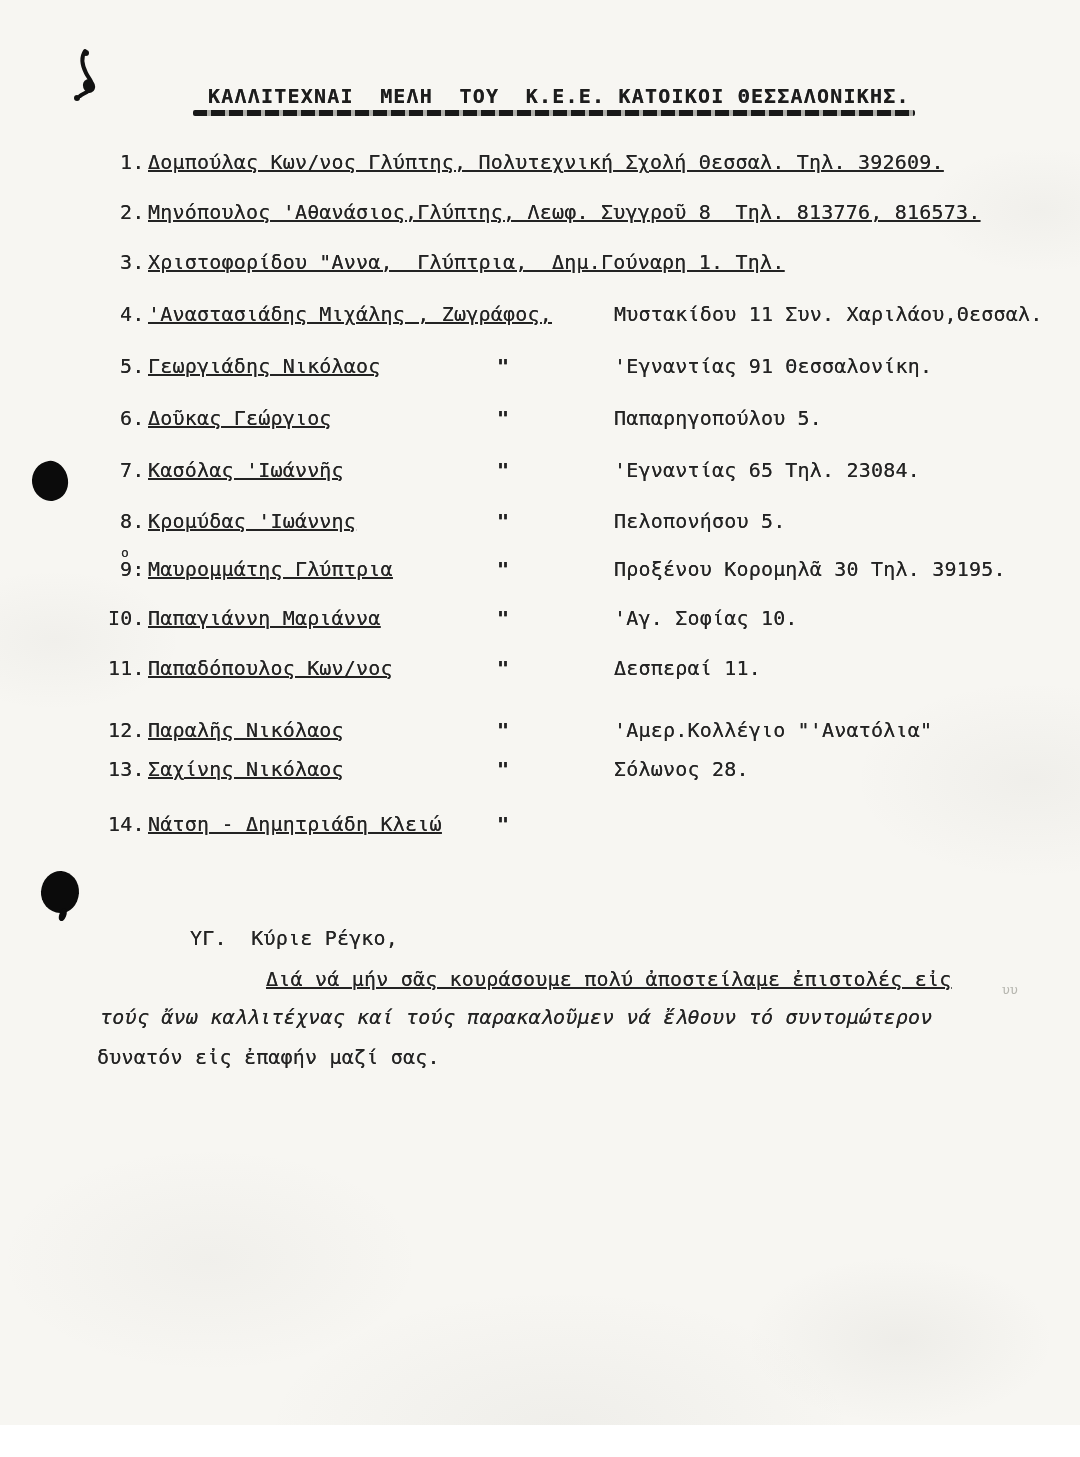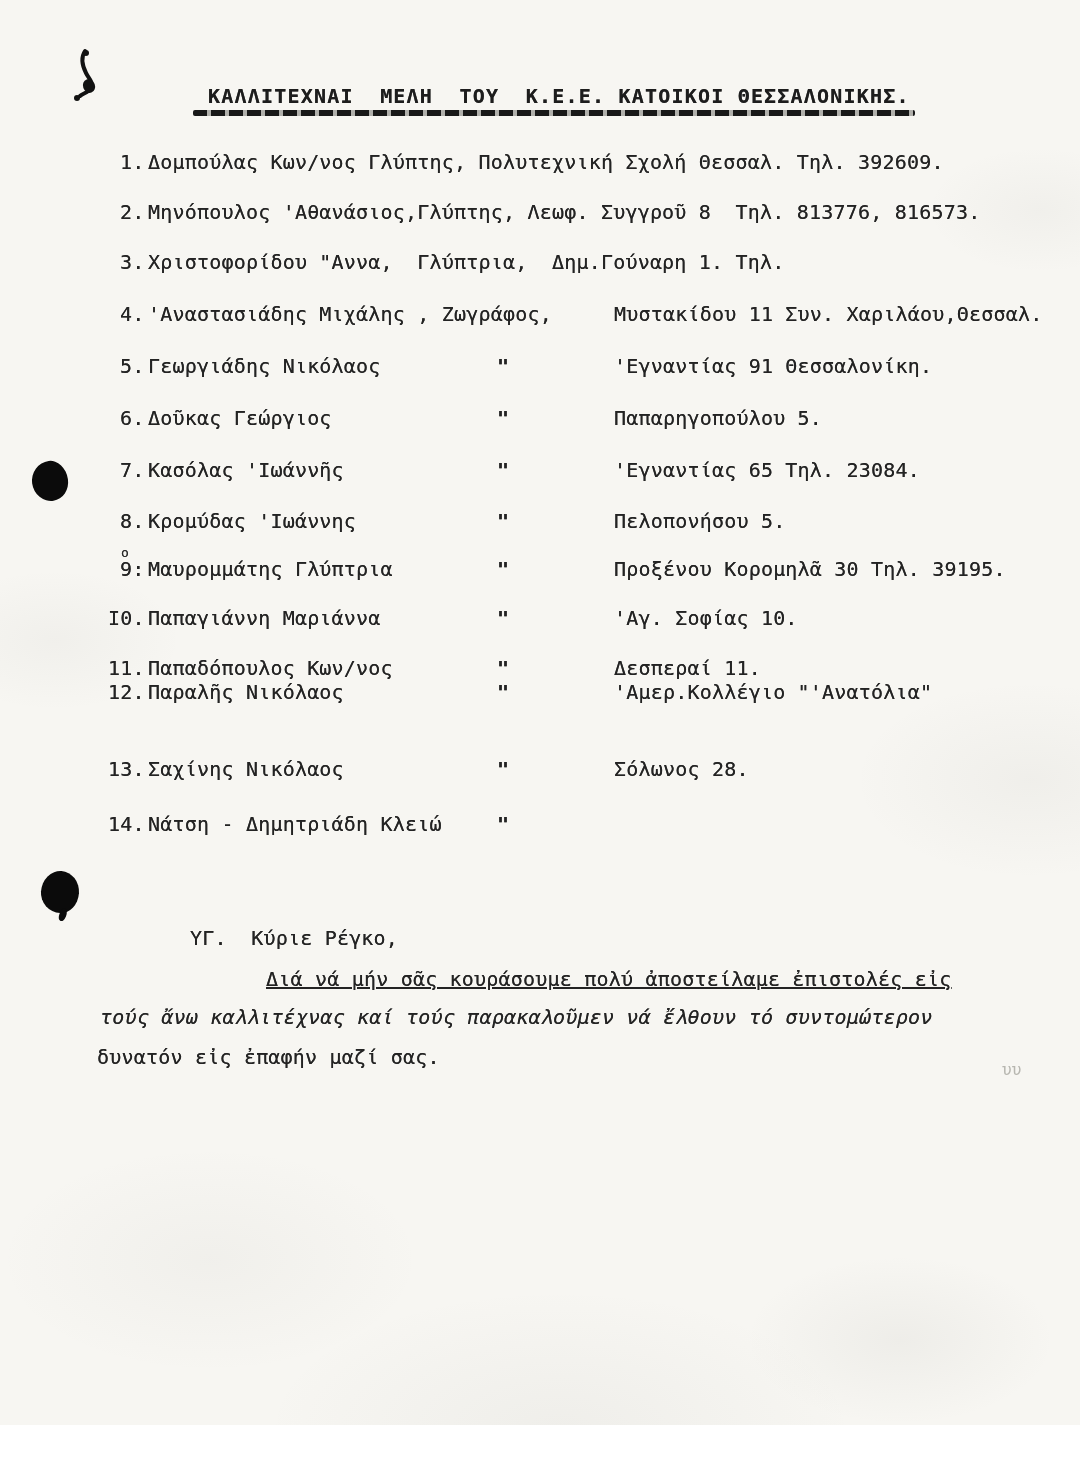--- a/index.html
+++ b/index.html
@@ -36,34 +36,34 @@
   .title-underline{
     position:absolute;
     left:193px;top:110px;
     width:722px;height:6px;
     background:repeating-linear-gradient(90deg,#181818 0px,#181818 14px,rgba(90,90,85,0.45) 14px,rgba(90,90,85,0.45) 18px);
     border-radius:2px;
   }
   .row{position:absolute;left:0;top:0;width:1080px;height:30px;}
   .row .num{position:absolute;left:108px;}
   .row.d1 .num{left:120px;}
-  .row .name{position:absolute;left:148px;}
+  .row .name{position:absolute;left:148px;text-decoration:underline;}
   .row .ditto{position:absolute;left:497px;font-weight:bold;}
   .row .addr{position:absolute;left:614px;}
   .overtype{
     position:absolute;left:121px;top:-12px;
     font-size:13px;color:#2a2a2a;
   }
   .ps-label{left:190px;top:926px;}
   .ps-line1{left:266px;top:967px;text-decoration:underline;}
   .ps-line2{left:100px;top:1005px;font-style:italic;}
   .ps-line3{left:97px;top:1045px;}
   .ghost{
-    left:1002px;top:1060px;
-    font-size:16px;
+    left:1002px;top:982px;
+    font-size:13px;
     color:rgba(140,140,132,0.6);
     filter:blur(0.6px);
     text-shadow:none;
   }
   .ink-blot{
     position:absolute;
     background:#0b0b0b;
   }
   .blot-1{
     left:32px;top:461px;width:36px;height:40px;
@@ -153,21 +153,21 @@
     <span class="tw name">Παπαγιάννη Μαριάννα</span>
     <span class="tw ditto">"</span>
     <span class="tw addr">'Αγ. Σοφίας 10.</span>
   </div>
   <div class="row" style="top:656px">
     <span class="tw num">11.</span>
     <span class="tw name">Παπαδόπουλος Κων/νος</span>
     <span class="tw ditto">"</span>
     <span class="tw addr">Δεσπεραί 11.</span>
   </div>
-  <div class="row" style="top:680px">
+  <div class="row" style="top:718px">
     <span class="tw num">12.</span>
     <span class="tw name">Παραλῆς Νικόλαος</span>
     <span class="tw ditto">"</span>
     <span class="tw addr">'Αμερ.Κολλέγιο "'Ανατόλια"</span>
   </div>
   <div class="row" style="top:757px">
     <span class="tw num">13.</span>
     <span class="tw name">Σαχίνης Νικόλαος</span>
     <span class="tw ditto">"</span>
     <span class="tw addr">Σόλωνος 28.</span>

